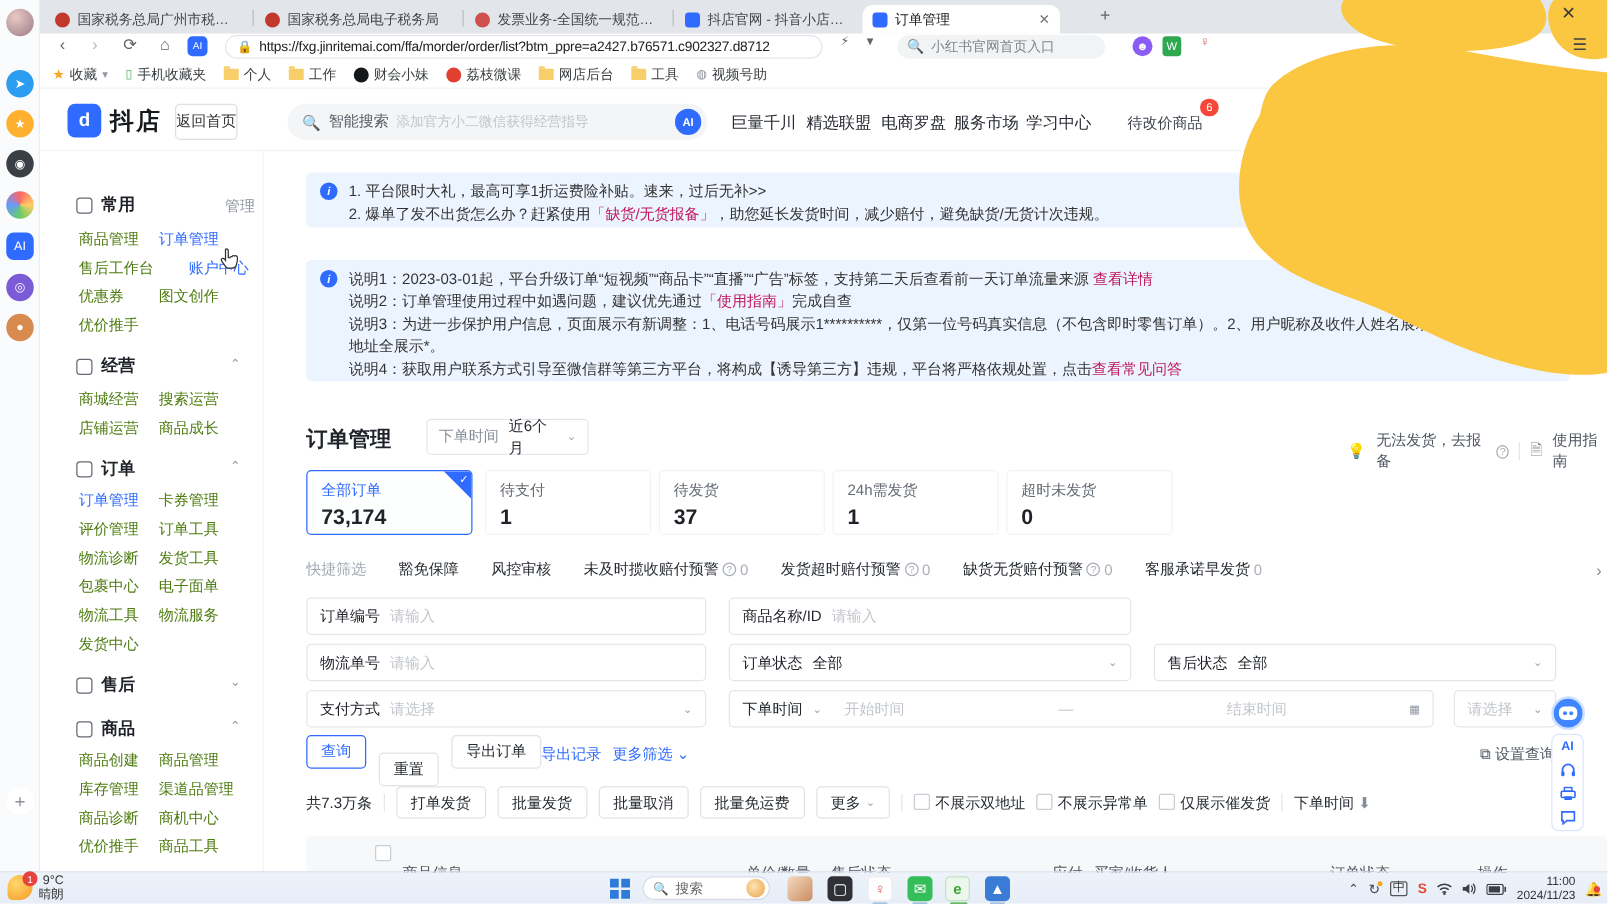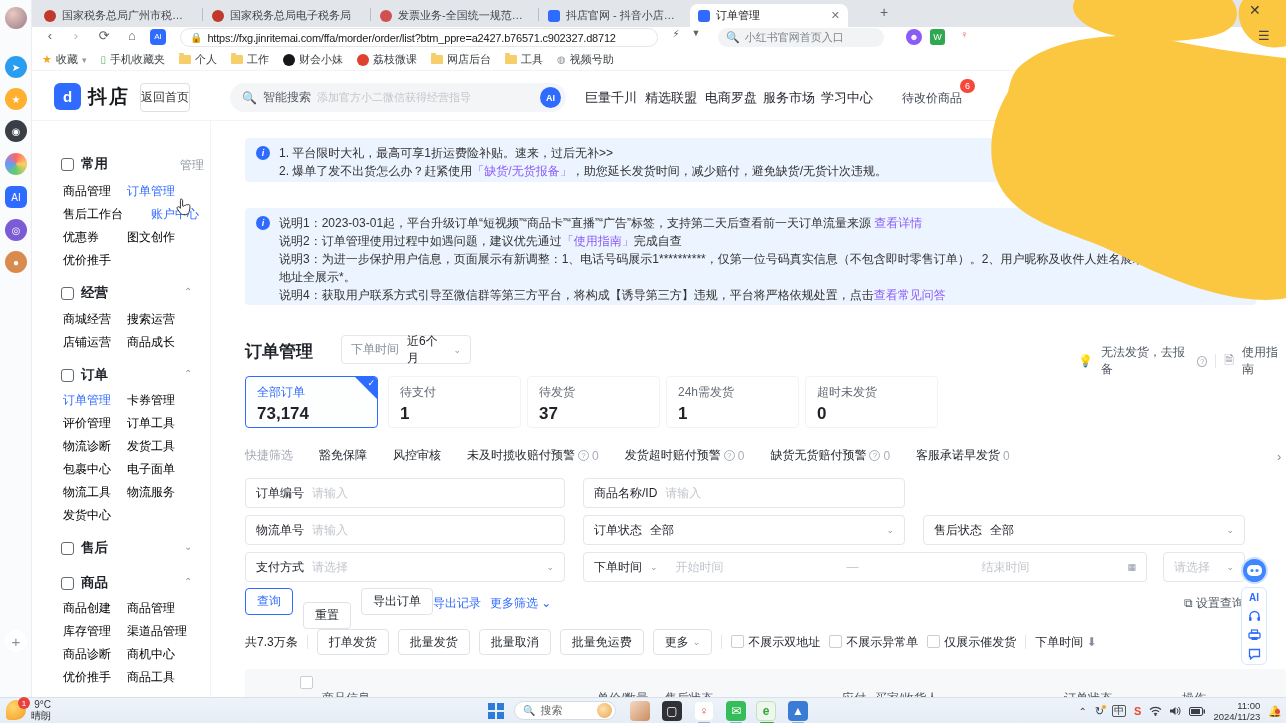--- a/index.html
+++ b/index.html
@@ -41,29 +41,29 @@
   .topnav { position:absolute; top:15px; font-size:13px; color:#252931; }
   #reprice-btn { position:absolute; left:858px; top:11px; height:26px; padding:0 12px; font-size:12px; color:#404652; display:flex; align-items:center; }
   #reprice-badge { position:absolute; left:928px; top:5px; min-width:15px; height:14px; background:#f5483b; border-radius:8px; color:#fff; font-size:9px; display:flex; align-items:center; justify-content:center; padding:0 3px; }
 
   
   #sidebar { position:absolute; left:0; top:50px; width:179px; height:576px; background:#fff; border-right:1px solid #f2f3f5; font-size:12px; }
   .sec-h { position:absolute; left:29px; display:flex; align-items:center; gap:7px; font-size:13.5px; color:#1f2329; font-weight:bold; }
   .secicon { width:13px; height:13px; border:1.4px solid #646a73; border-radius:3px; display:inline-block; }
   .sec-extra { position:absolute; left:148px; color:#9299a3; font-size:12px; font-weight:normal; }
   .caret { position:absolute; left:152px; color:#9299a3; font-size:10px; font-weight:normal; }
-  .s-item { position:absolute; color:#000000; }
+  .s-item { position:absolute; color:#4d7c0f; }
   .s-item.hl { color:#2f6bff; }
   .col1 { left:31px; } .col2 { left:95px; }
 
   
   .banner { position:absolute; left:213px; width:1011px; background:#ecf4ff; border-radius:4px; font-size:12px; color:#333; }
   .info-dot { position:absolute; left:11px; top:8px; width:14px; height:14px; background:#2f6bff; border-radius:50%; color:#fff; font-size:9px; font-style:italic; font-weight:bold; display:flex; align-items:center; justify-content:center; }
   .bl { position:absolute; left:34px; white-space:nowrap; }
-  .blue { color:#8b5cf6; }
+  .blue { color:#be185d; }
 
   
   #orders-title { position:absolute; left:213px; top:269px; font-size:17px; font-weight:bold; color:#1f2329; }
   #time-filter { position:absolute; left:309px; top:264px; width:130px; height:29px; border:1px solid #e5e6eb; border-radius:4px; display:flex; align-items:center; gap:8px; padding:0 9px; font-size:12px; }
   #time-filter .lab { color:#86909c; } #time-filter .val { color:#1f2329; flex:1; }
   .chev { color:#9299a3; font-size:9px; }
   #tips { position:absolute; left:1046px; top:273px; font-size:12px; color:#505762; display:flex; gap:8px; align-items:center; }
   .stat-card { position:absolute; top:305px; width:133px; height:52px; background:#fff; border:1px solid #f2f3f5; border-radius:4px; padding:7px 11px; }
   .stat-card .lb { font-size:12px; color:#646a73; }
   .stat-card .vl { font-size:17px; font-weight:bold; color:#1f2329; margin-top:3px; }

